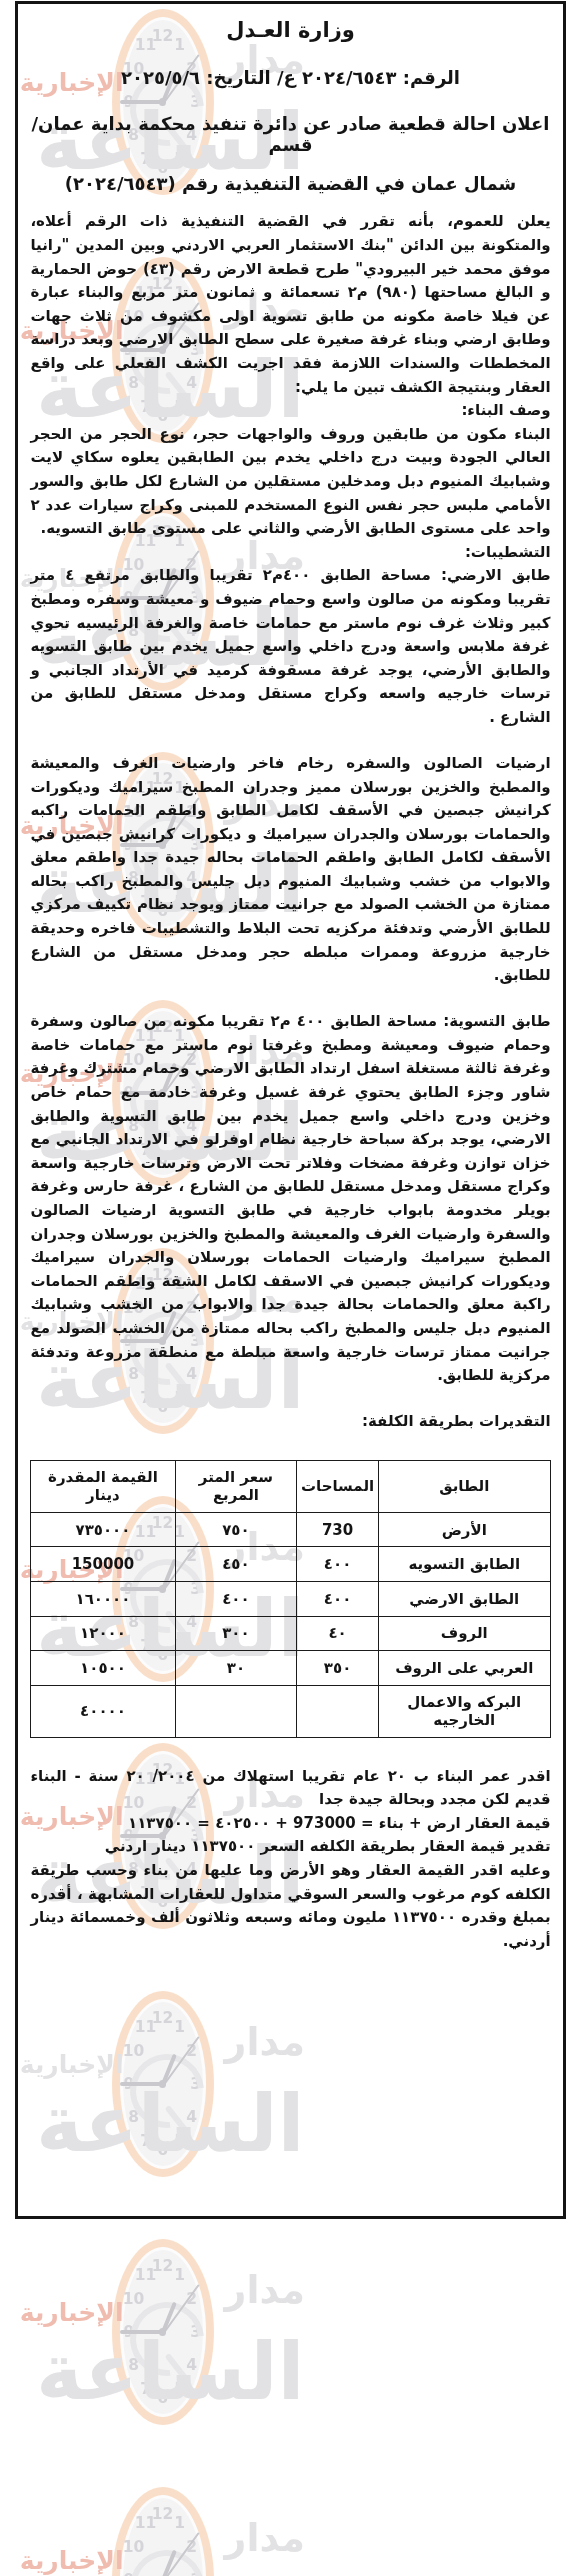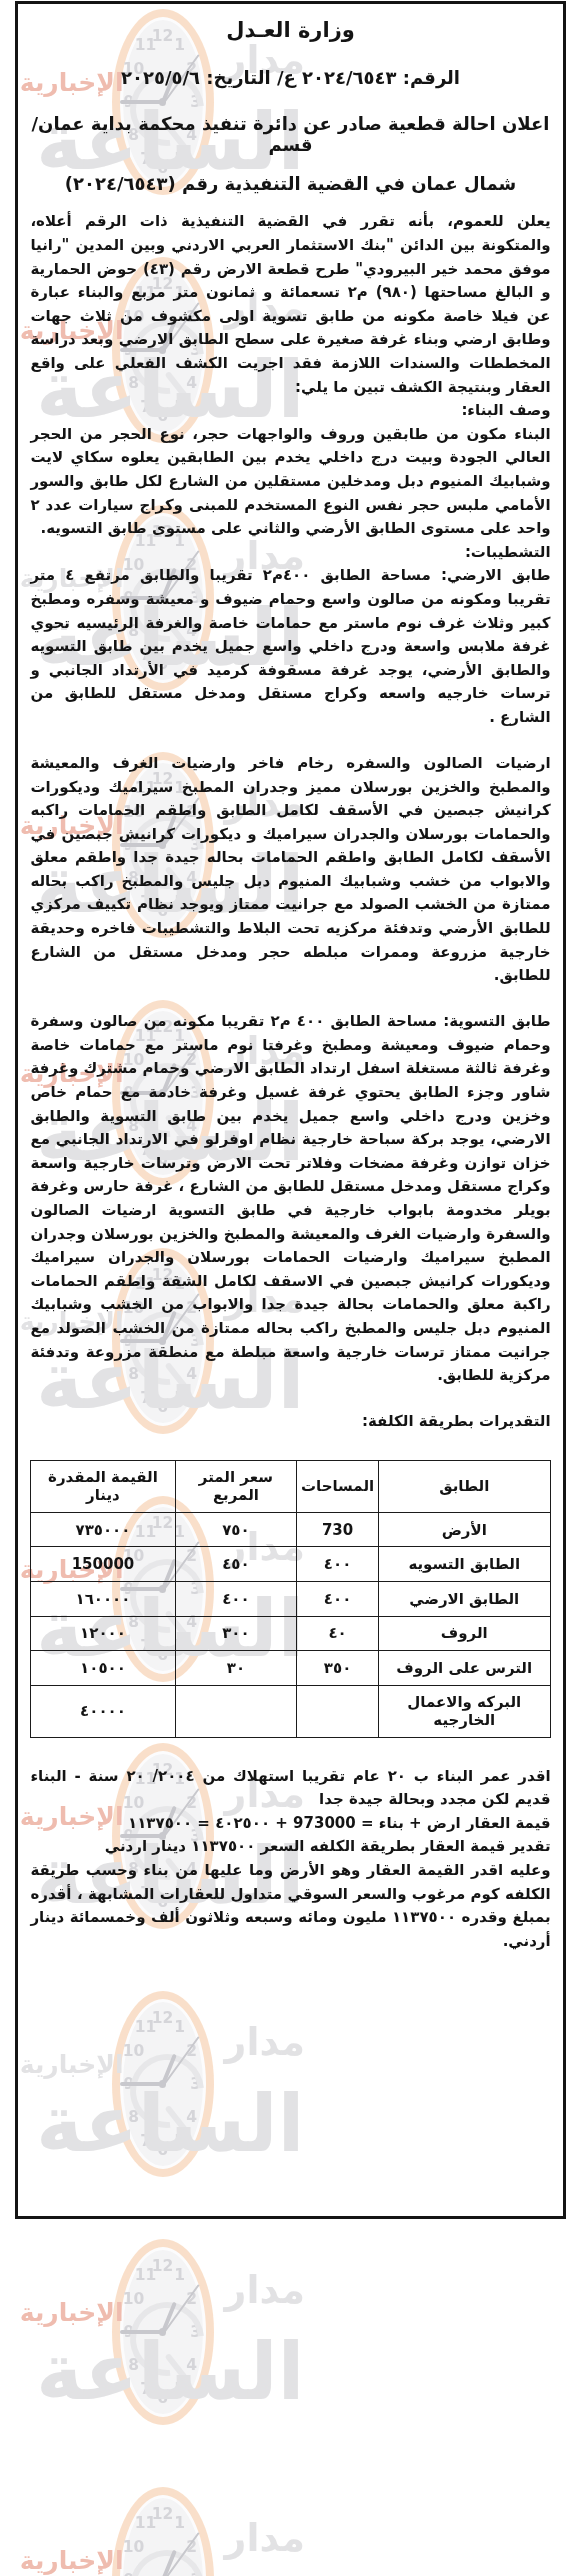--- a/index.html
+++ b/index.html
@@ -363,21 +363,21 @@
             <td>٤٠٠</td>
             <td>١٦٠٠٠٠</td>
           </tr>
           <tr>
             <td>الروف</td>
             <td>٤٠</td>
             <td>٣٠٠</td>
             <td>١٢٠٠٠</td>
           </tr>
           <tr>
-            <td>الترس على الروف</td>
+            <td>العربي على الروف</td>
             <td>٣٥٠</td>
             <td>٣٠</td>
             <td>١٠٥٠٠</td>
           </tr>
           <tr>
             <td>البركه والاعمال الخارجيه</td>
             <td></td>
             <td></td>
             <td>٤٠٠٠٠</td>
           </tr>

